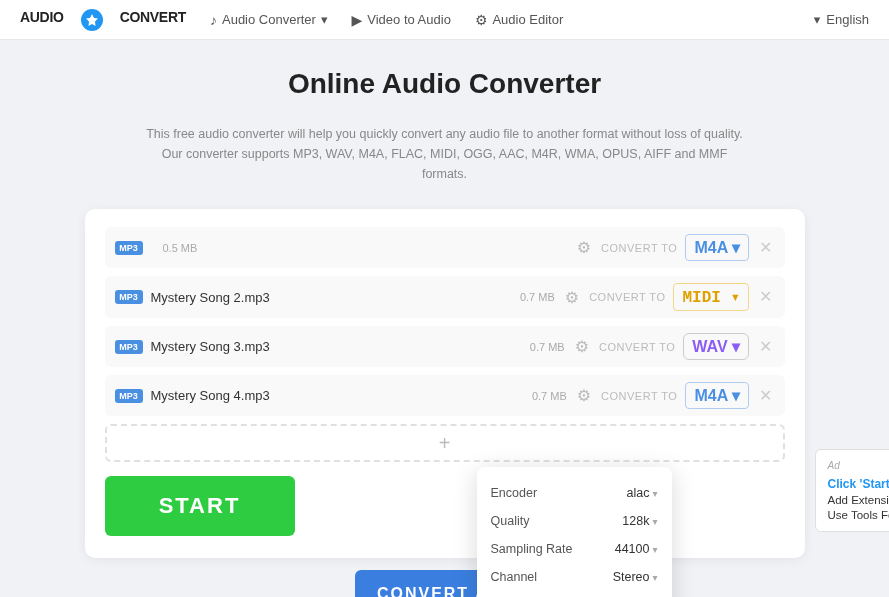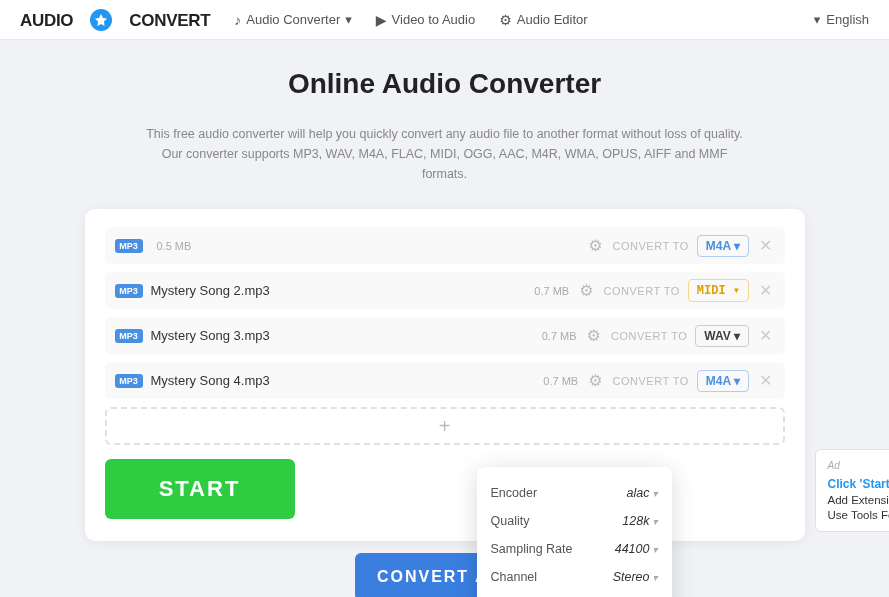--- a/index.html
+++ b/index.html
@@ -21,23 +21,23 @@
       border-bottom: 1px solid #e8e8e8;
       justify-content: space-between;
     }
     .header-left {
       display: flex;
       align-items: center;
       gap: 24px;
     }
     .logo {
       display: flex;
-      align-items: flex-end;
+      align-items: flex-start;
       font-weight: 700;
-      font-size: 17px;
+      font-size: 14px;
       color: #222;
       letter-spacing: -0.3px;
       gap: 16px;
     }
     .logo-audio { color: #222; }
     .logo-icon {
       display: inline-flex;
       align-items: center;
       justify-content: center;
       width: 22px;
@@ -122,21 +122,21 @@
     }
     .file-name {
       font-size: 13px;
       color: #333;
       font-weight: 500;
       flex: 1;
     }
     .file-size {
       font-size: 11px;
       color: #aaa;
-      margin-left: 6px;
+      margin-left: 12px;
       text-align: right;
     }
     .file-row-right {
       display: flex;
       align-items: center;
       gap: 8px;
       margin-left: auto;
     }
     .gear-btn {
       background: none;
@@ -152,30 +152,30 @@
       font-size: 11px;
       color: #bbb;
       text-transform: uppercase;
       letter-spacing: 0.5px;
     }
     .format-btn {
       background: none;
       border: 1px solid #ddd;
       border-radius: 4px;
       padding: 3px 8px;
-      font-size: 12px;
+      font-size: 16px;
       font-weight: 600;
       cursor: pointer;
       display: flex;
       align-items: center;
       gap: 3px;
     }
     .format-btn.m4a { color: #4a90e2; border-color: #b0ccf0; }
     .format-btn.midi { color: #e0a000; border-color: #f0d888; font-family: Liberation Mono, monospace; }
-    .format-btn.wav { color: #404040; border-color: #ccc; }
+    .format-btn.wav { color: #8b5cf6; border-color: #ccc; border-radius: 6px; }
     .close-btn {
       background: none;
       border: none;
       cursor: pointer;
       color: #ccc;
       font-size: 16px;
       line-height: 1;
       padding: 2px;
     }
 
@@ -234,21 +234,20 @@
       color: #444;
     }
     .popup-row-label { color: #555; }
     .popup-row-value {
       display: flex;
       align-items: center;
       gap: 3px;
       color: #333;
       font-weight: 500;
       cursor: pointer;
-      font-style: italic;
     }
     .popup-row-value .caret { font-size: 10px; color: #aaa; }
     .popup-save-btn {
       display: flex;
       justify-content: center;
       margin: 6px 14px 4px;
     }
     .popup-save-btn button {
       background: #4a90e2;
       color: white;

